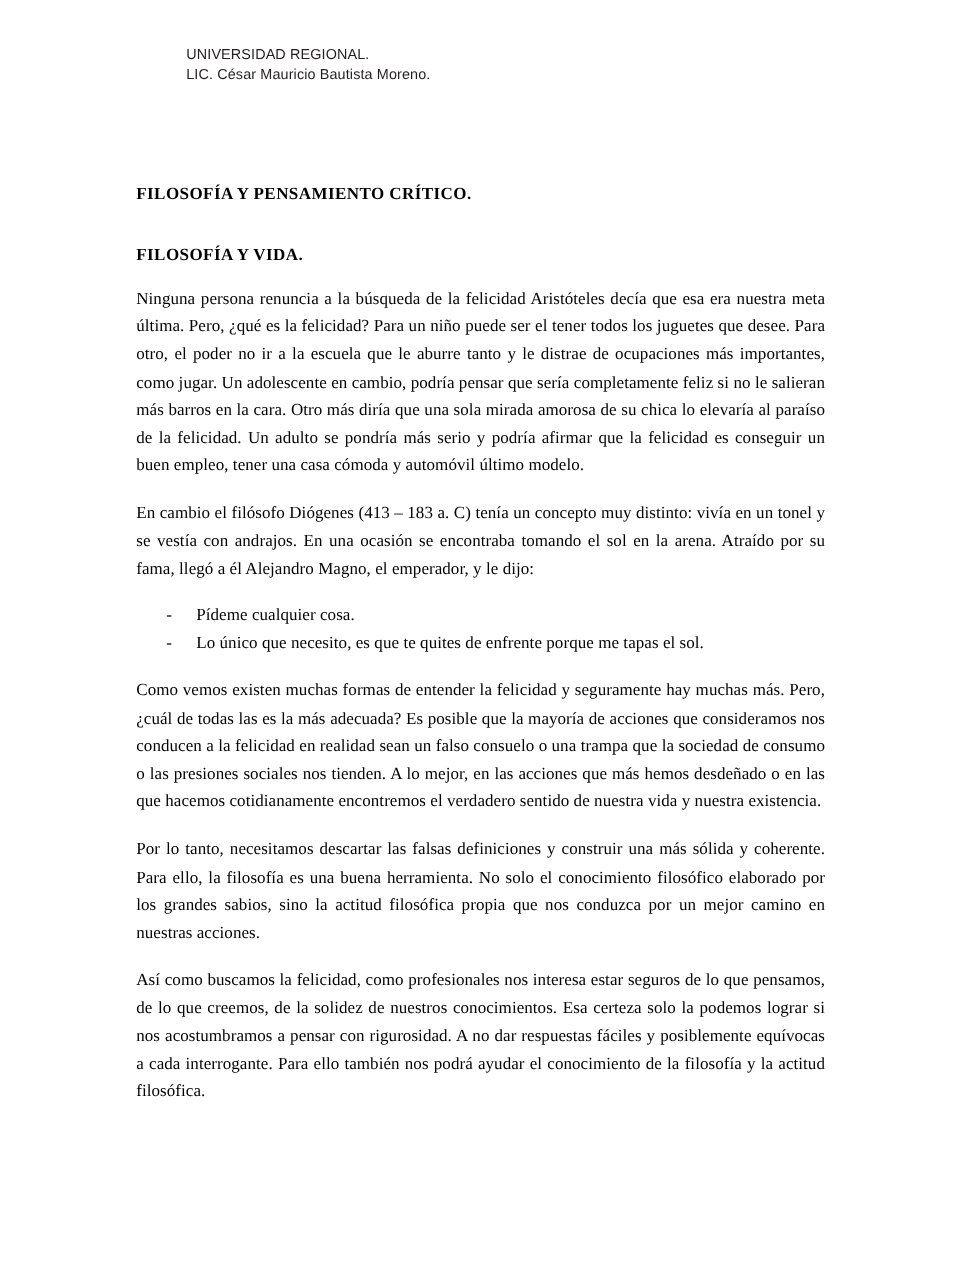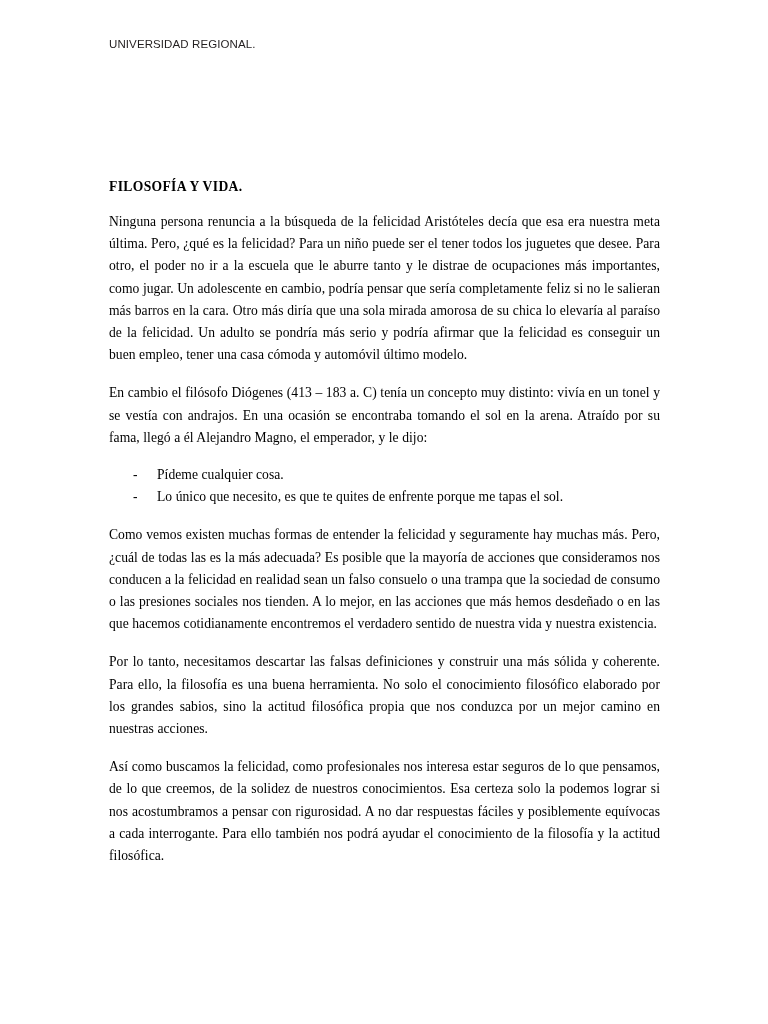--- a/index.html
+++ b/index.html
@@ -34,20 +34,21 @@
     width: 560px;
     font-family: "Liberation Sans", "DejaVu Sans", sans-serif;
     font-size: 11.5px;
     line-height: 16.4px;
     color: #231f20;
     letter-spacing: 0.1px;
   }
 
   .letterhead-line {
     white-space: pre;
+    margin-left: 40px;
   }
 
   
   .content {
     position: absolute;
     left: 109px;
     top: 146px;
     width: 551px;
   }
 
@@ -116,24 +117,26 @@
     top: 0;
   }
 </style>
 </head>
 <body>
 
 <div class="page">
 
   <div class="letterhead">
     <div class="letterhead-line">UNIVERSIDAD REGIONAL.</div>
+    <div class="letterhead-line">LIC. César Mauricio Bautista Moreno.</div>
   </div>
 
   <div class="content">
 
+    <h1 class="doc-title">FILOSOFÍA Y PENSAMIENTO CRÍTICO.</h1>
 
 
     <h2 class="doc-section">FILOSOFÍA Y VIDA.</h2>
 
     <p class="body-par">Ninguna persona renuncia a la búsqueda de la felicidad Aristóteles decía que esa era nuestra meta última. Pero, ¿qué es la felicidad? Para un niño puede ser el tener todos los juguetes que desee. Para otro, el poder no ir a la escuela que le aburre tanto y le distrae de ocupaciones más importantes, como jugar. Un adolescente en cambio, podría pensar que sería completamente feliz si no le salieran más barros en la cara. Otro más diría que una sola mirada amorosa de su chica lo elevaría al paraíso de la felicidad. Un adulto se pondría más serio y podría afirmar que la felicidad es conseguir un buen empleo, tener una casa cómoda y automóvil último modelo.</p>
 
     <p class="body-par">En cambio el filósofo Diógenes (413 – 183 a. C) tenía un concepto muy distinto: vivía en un tonel y se vestía con andrajos. En una ocasión se encontraba tomando el sol en la arena. Atraído por su fama, llegó a él Alejandro Magno, el emperador, y le dijo:</p>
 
     <ul class="dialogue">
       <li>

